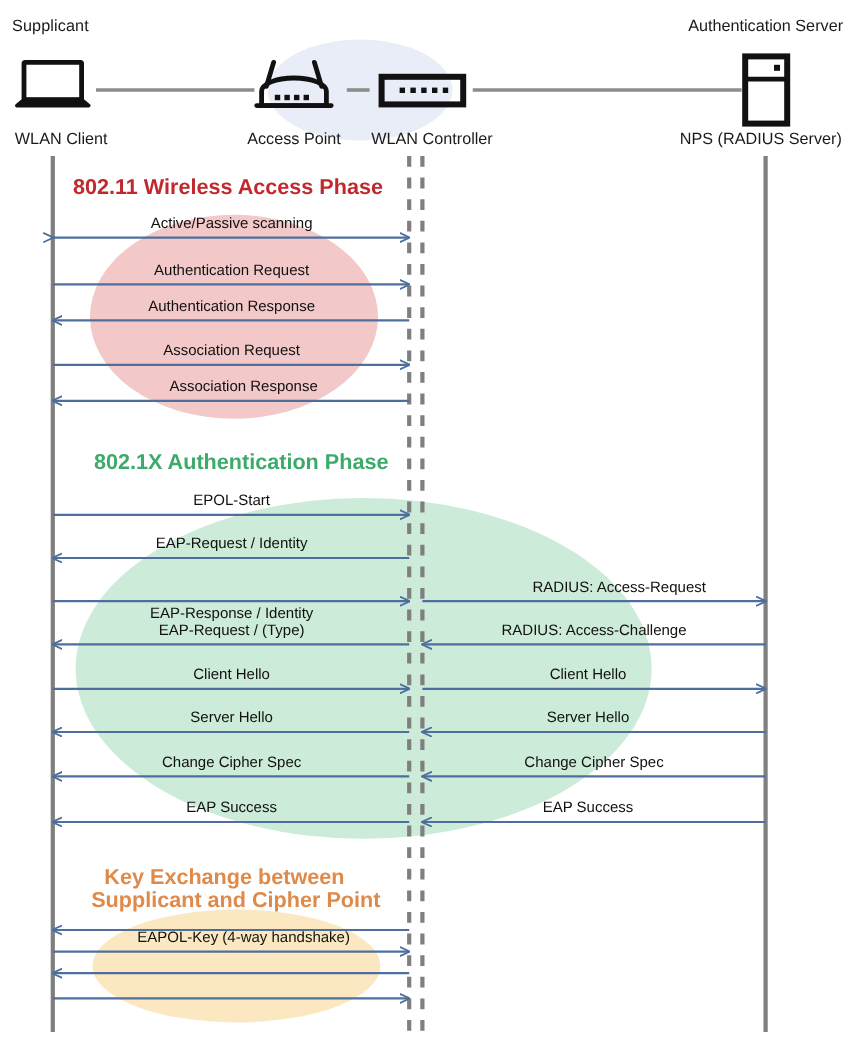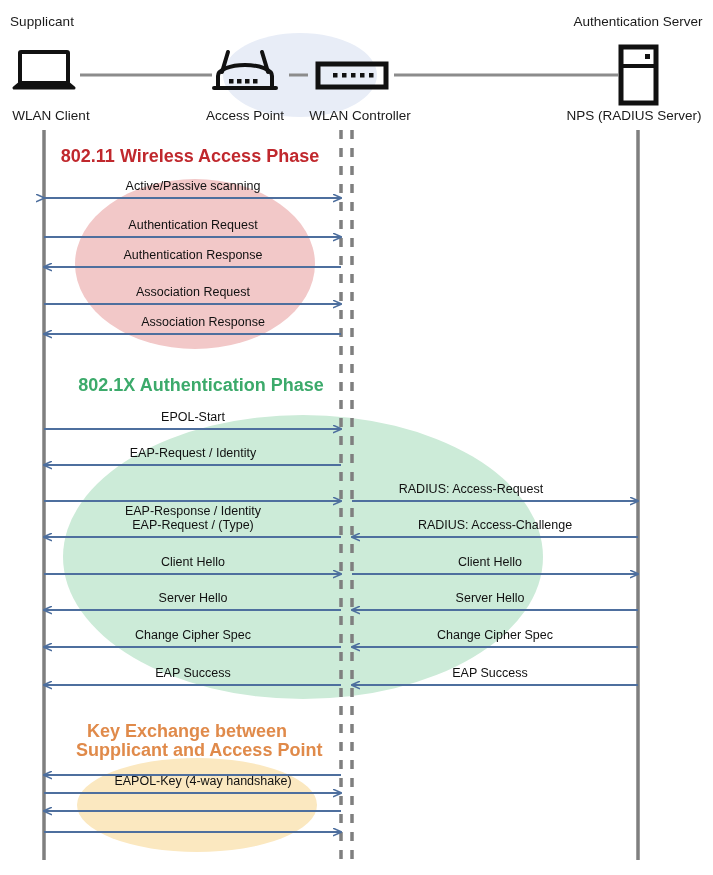--- a/index.html
+++ b/index.html
@@ -171,39 +171,39 @@
   <div class="node-label" style="left:185px; top:108px; width:120px;">Access Point</div>
   <div class="node-label" style="left:292px; top:108px; width:136px;">WLAN Controller</div>
   <div class="node-label" style="left:544px; top:108px; width:180px;">NPS (RADIUS Server)</div>
 
   <div class="phase-label" style="left:60px; top:147px; width:260px; color:#C0282D;">802.11 Wireless Access Phase</div>
 
   <div class="phase-label" style="left:76px; top:376px; width:250px; color:#3CAA6B;">802.1X Authentication Phase</div>
 
   <div class="phase-label" style="left:76px; top:722px; width:222px; color:#E08A4A;">
     <span>Key Exchange between</span><br>
-    <span>Supplicant and Access Point</span>
+    <span>Supplicant and Cipher Point</span>
   </div>
 
   <div id="label-layer">
       <div class="msg-label" style="left: 193px; top: 179px;">Active/Passive scanning</div>
       <div class="msg-label" style="left: 193px; top: 218px;">Authentication Request</div>
       <div class="msg-label" style="left: 193px; top: 248px;">Authentication Response</div>
       <div class="msg-label" style="left: 193px; top: 285px;">Association Request</div>
       <div class="msg-label" style="left: 203px; top: 315px;">Association Response</div>
       <div class="msg-label" style="left: 193px; top: 410px;">EPOL-Start</div>
       <div class="msg-label" style="left: 193px; top: 446px;">EAP-Request / Identity</div>
       <div class="msg-label" style="left: 193px; top: 464px; margin-top: 40px;">EAP-Response / Identity</div>
       <div class="msg-label" style="left: 193px; top: 518px;">EAP-Request / (Type)</div>
       <div class="msg-label" style="left: 193px; top: 555px;">Client Hello</div>
       <div class="msg-label" style="left: 193px; top: 591px;">Server Hello</div>
       <div class="msg-label" style="left: 193px; top: 628px;">Change Cipher Spec</div>
       <div class="msg-label" style="left: 193px; top: 666px;">EAP Success</div>
       <div class="msg-label" style="left: 203px; top: 774px;">EAPOL-Key (4-way handshake)</div>
-      <div class="msg-label" style="left: 471px; top: 482px;">RADIUS: Access-Request</div>
+      <div class="msg-label" style="left: 516px; top: 482px;">RADIUS: Access-Request</div>
       <div class="msg-label" style="left: 495px; top: 518px;">RADIUS: Access-Challenge</div>
       <div class="msg-label" style="left: 490px; top: 555px;">Client Hello</div>
       <div class="msg-label" style="left: 490px; top: 591px;">Server Hello</div>
       <div class="msg-label" style="left: 495px; top: 628px;">Change Cipher Spec</div>
       <div class="msg-label" style="left: 490px; top: 666px;">EAP Success</div>
     </div>
 
 </div>
 
 </body></html>

